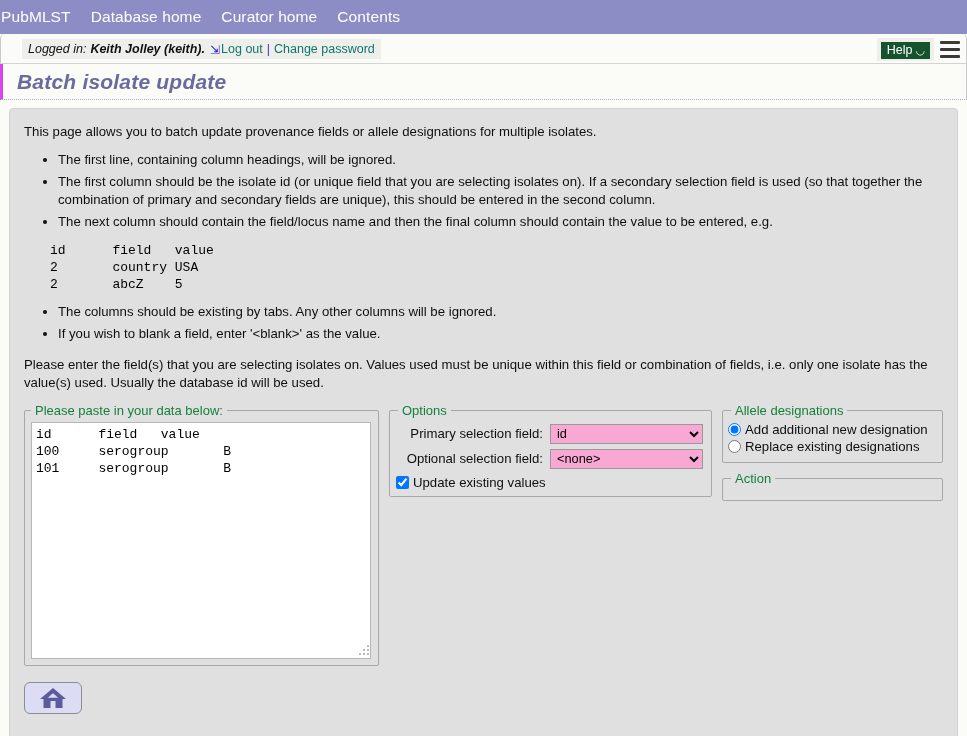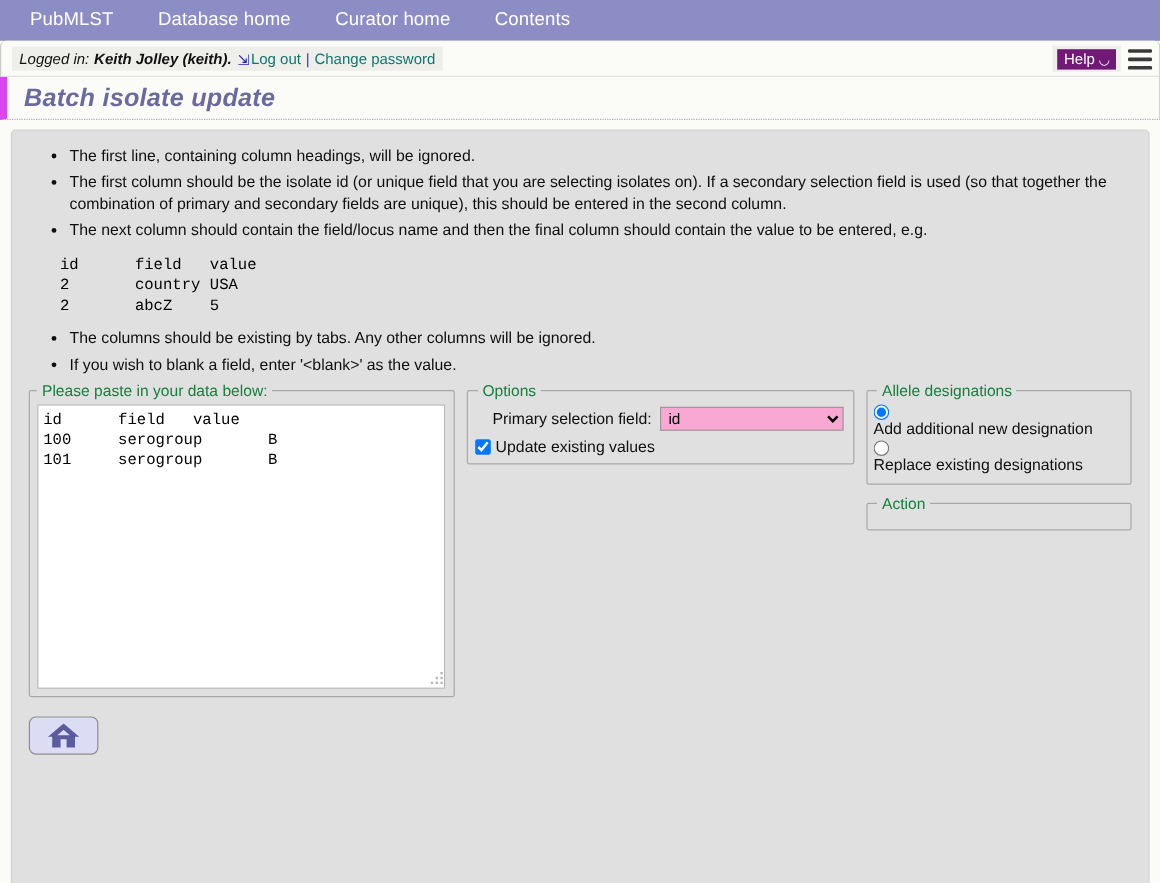--- a/index.html
+++ b/index.html
@@ -10,22 +10,22 @@
     font-family: "Liberation Sans", sans-serif;
     overflow: hidden;
   }
 
   
   #topnav {
     height: 34px;
     background: #8d8dc6;
     display: flex;
     align-items: center;
-    padding-left: 25px;
-    gap: 37px;
+    padding-left: 1px;
+    gap: 20px;
     text-align: right;
   }
   .nav-link {
     color: #ffffff;
     font-size: 15.5px;
     text-decoration: none;
     letter-spacing: .1px;
     cursor: pointer;
     white-space: nowrap;
   }
@@ -35,20 +35,21 @@
     position: relative;
     height: 30px;
     background: #fbfbf7;
     border-left: 1px solid #c9c9c9;
     border-right: 1px solid #c9c9c9;
     border-bottom: 1px solid #d4d4d4;
     border-top-left-radius: 5px;
     border-top-right-radius: 5px;
     display: flex;
     align-items: center;
+    padding-left: 12px;
   }
   #loginpill {
     margin-left: 9px;
     background: #eeeeea;
     padding: 3px 6px 3px 6px;
     font-size: 12.5px;
     color: #111;
     display: flex;
     align-items: baseline;
     white-space: nowrap;
@@ -72,21 +73,21 @@
   .li-sep { color: #3a3ad0; margin: 0 4px; font-size: 12.5px; }
 
   #help-wrap {
     position: absolute;
     right: 32px;
     top: 4px;
     background: #eeeeea;
     padding: 2px 4px;
   }
   #help-btn {
-    background: #701a75;
+    background: #14532d;
     color: #fff;
     font-size: 12.5px;
     padding: 1px 5px 2px 6px;
     display: inline-flex;
     align-items: center;
     gap: 3px;
     cursor: pointer;
   }
   #help-btn .ext { font-size: 11px; }
 
@@ -103,21 +104,21 @@
     background: #3a3a3a;
     margin-bottom: 4px;
     border-radius: 1px;
   }
   #hamburger span:last-child { margin-bottom: 0; }
 
   
   #titlebar {
     height: 36px;
     background: #fbfbf7;
-    border-left: 6px solid #d946ef;
+    border-left: 3px solid #d946ef;
     border-right: 1px solid #c9c9c9;
     border-bottom: 1px dotted #a9a9c9;
     display: flex;
     align-items: center;
     padding-left: 14px;
   }
   #page-title {
     font-size: 21px;
     font-weight: bold;
     font-style: italic;
@@ -241,24 +242,23 @@
     margin-left: -2px;
   }
   .check-row input { margin: 0 4px 0 0; cursor: pointer; }
   .check-row label { font-size: 13.2px; cursor: pointer; }
 
   
   #col-right { margin-left: 10px; width: 222px; }
   #fs-allele { padding: 4px 8px 6px 8px; }
   .radio-row {
     display: flex;
-    align-items: flex-start;
+    align-items: center;
     margin-bottom: 2px;
     margin-left: -3px;
-    flex-direction: column;
   }
   .radio-row input { margin: 0 4px 0 0; cursor: pointer; }
   .radio-row label { font-size: 13.2px; cursor: pointer; white-space: nowrap; }
 
   #fs-action { margin-top: 8px; padding: 6px 8px 8px 8px; }
   .btnrow { display: flex; gap: 10px; margin-top: 2px; }
   button.act {
     font-size: 13.5px;
     font-family: "Liberation Sans", sans-serif;
     background: #f2f2f0;
@@ -316,36 +316,38 @@
     <span></span>
   </div>
 </div>
 
 <div id="titlebar">
   <div id="page-title">Batch isolate update</div>
 </div>
 
 <div id="panel">
 
+  <div id="intro">This page allows you to batch update provenance fields or allele designations for multiple isolates.</div>
 
   <ul class="rules">
     <li>The first line, containing column headings, will be ignored.</li>
     <li>The first column should be the isolate id (or unique field that you are selecting isolates on). If a secondary selection field is used (so that together the combination of primary and secondary fields are unique), this should be entered in the second column.</li>
     <li>The next column should contain the field/locus name and then the final column should contain the value to be entered, e.g.</li>
   </ul>
 
   <pre class="example">id      field   value
 2       country USA
 2       abcZ    5</pre>
 
   <ul class="rules">
     <li>The columns should be existing by tabs. Any other columns will be ignored.</li>
     <li>If you wish to blank a field, enter '&lt;blank&gt;' as the value.</li>
   </ul>
 
+  <div id="closing">Please enter the field(s) that you are selecting isolates on. Values used must be unique within this field or combination of fields, i.e. only one isolate has the value(s) used. Usually the database id will be used.</div>
 
   <div id="formrow">
 
     <div>
       <fieldset id="fs-data">
         <legend>Please paste in your data below:</legend>
         <div id="ta-wrap">
           <textarea id="data-textarea" placeholder="" style="">id      field   value
 100     serogroup       B
 101     serogroup       B</textarea>
@@ -373,20 +375,26 @@
       <fieldset id="fs-options">
         <legend>Options</legend>
 
         <div class="opt-row">
           <div class="opt-label">Primary selection field:</div>
           <select class="sel">
             <option>id</option>
           </select>
         </div>
 
+        <div class="opt-row">
+          <div class="opt-label">Optional selection field:</div>
+          <select class="sel">
+            <option>&lt;none&gt;</option>
+          </select>
+        </div>
 
         <div class="check-row">
           <input type="checkbox" id="upd" checked="" style="">
           <label for="upd">Update existing values</label>
         </div>
       </fieldset>
     </div>
 
     <div id="col-right">
       <fieldset id="fs-allele">

